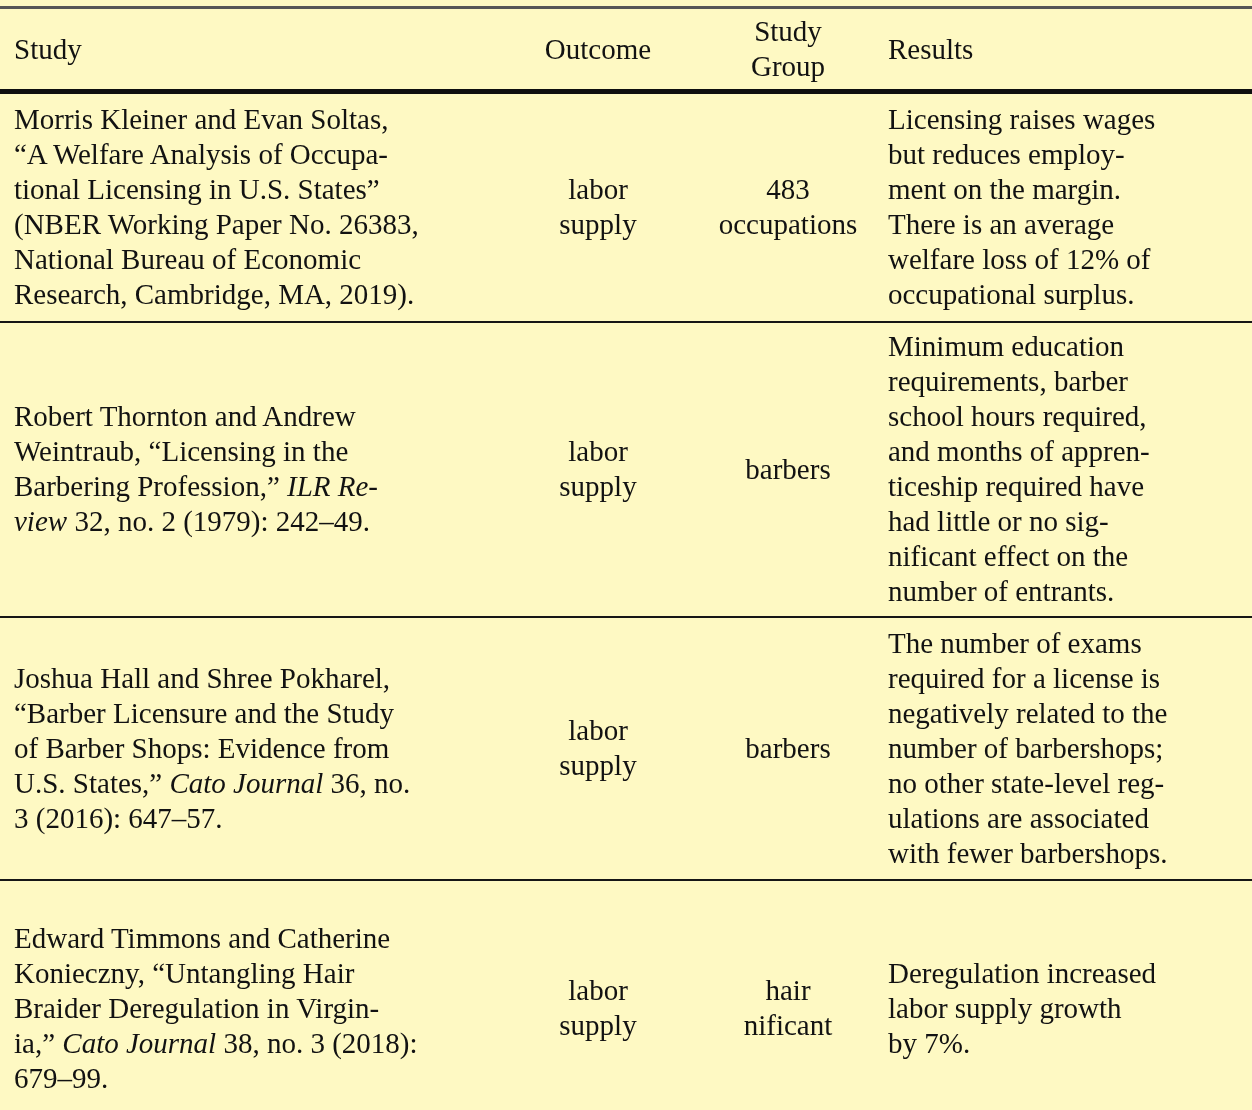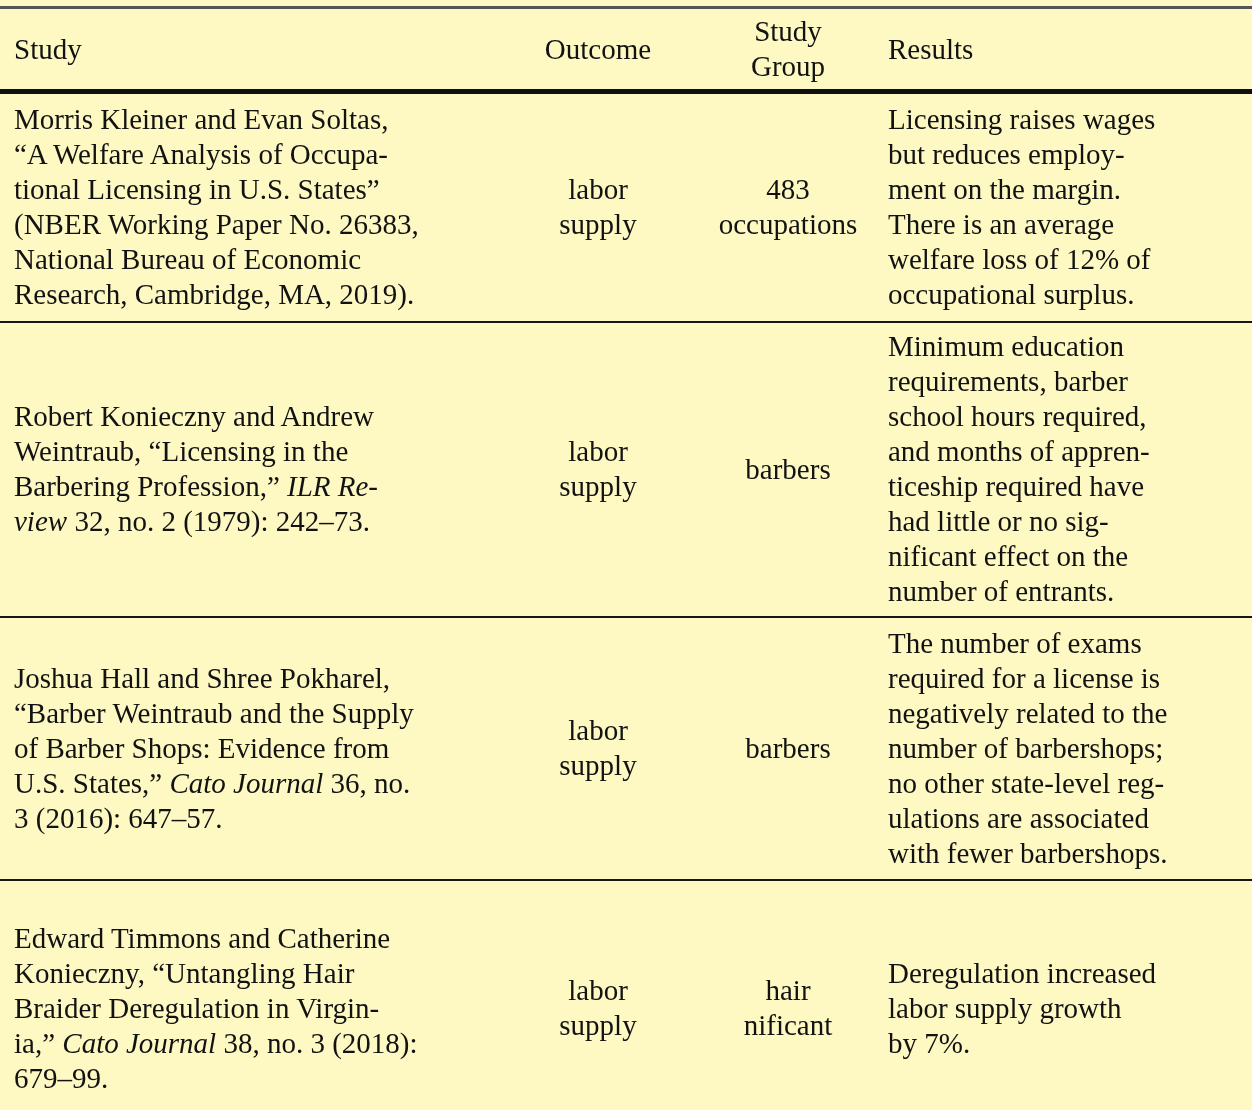--- a/index.html
+++ b/index.html
@@ -88,39 +88,39 @@
         <td class="ac">483
 occupations</td>
         <td class="al cell-results">Licensing raises wages
 but reduces employ-
 ment on the margin.
 There is an average
 welfare loss of 12% of
 occupational surplus.</td>
       </tr>
       <tr class="r1">
-        <td class="al cell-study"><span><span>Robert Konieczny and Andrew
+        <td class="al cell-study"><span><span>Robert Thornton and Andrew
 Weintraub, “Licensing in the
 Barbering Profession,” </span><em>ILR Re-
-view</em><span> 32, no. 2 (1979): 242–73.</span></span></td>
+view</em><span> 32, no. 2 (1979): 242–49.</span></span></td>
         <td class="ac">labor
 supply</td>
         <td class="ac">barbers</td>
         <td class="al cell-results">Minimum education
 requirements, barber
 school hours required,
 and months of appren-
 ticeship required have
 had little or no sig-
 nificant effect on the
 number of entrants.</td>
       </tr>
       <tr class="r2">
         <td class="al cell-study"><span><span>Joshua Hall and Shree Pokharel,
-“Barber Weintraub and the Supply
+“Barber Licensure and the Study
 of Barber Shops: Evidence from
 U.S. States,” </span><em>Cato Journal</em><span> 36, no.
 3 (2016): 647–57.</span></span></td>
         <td class="ac">labor
 supply</td>
         <td class="ac">barbers</td>
         <td class="al cell-results">The number of exams
 required for a license is
 negatively related to the
 number of barbershops;

